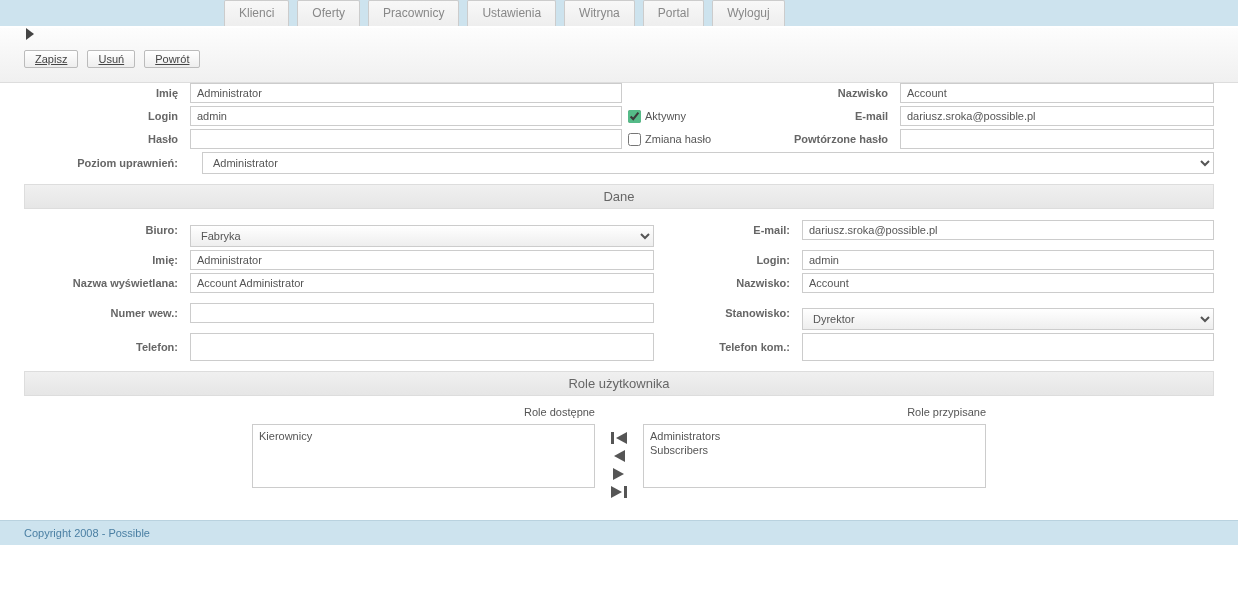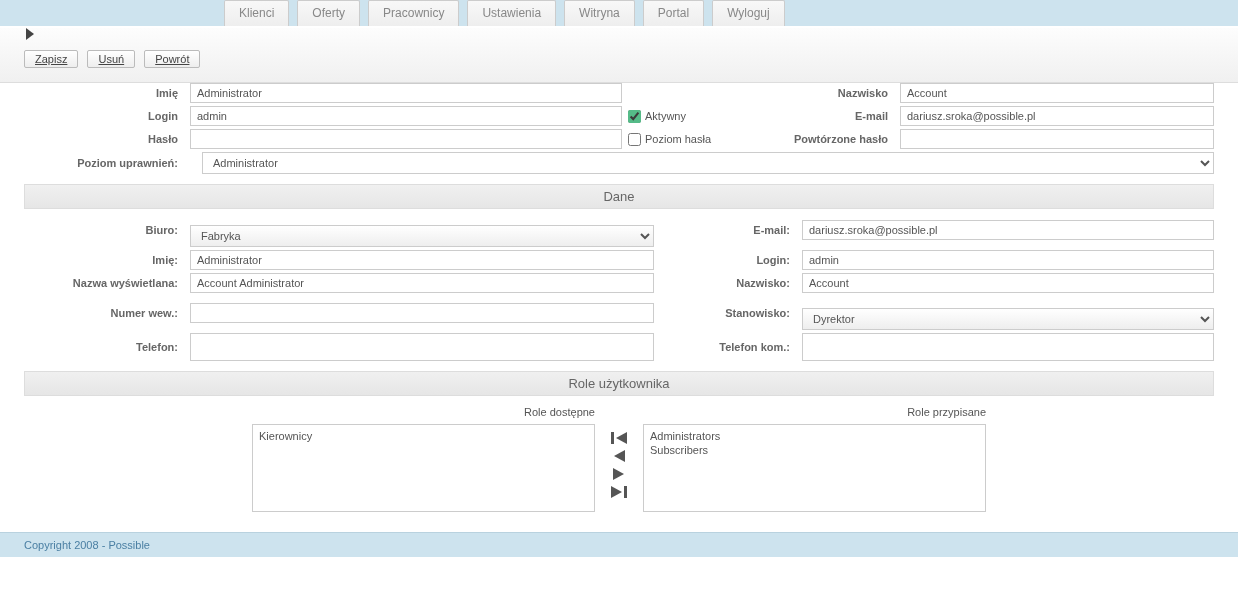--- a/index.html
+++ b/index.html
@@ -24,21 +24,21 @@
 .perm-row { display:grid; grid-template-columns: 160px 1fr; column-gap:18px; margin-top:3px; align-items:center; }
 .perm-row .lbl { text-align:right; color:#666; padding-right:6px; }
 .full-select { width:100%; }
 .dane-grid { display:grid; grid-template-columns: 160px 464px 136px 1fr; column-gap:6px; row-gap:3px; align-items:center; }
 .dane-grid .lbl { text-align:right; color:#666; padding-right:6px; font-weight:bold; }
 .dane-grid input[type="text"], .dane-grid select { border:1px solid #ccc; background:#fff; padding:3px 6px; font-size:11px; color:#555; width:100%; }
 .dane-grid select.combo { background:linear-gradient(#fff,#eee);margin-top:12px; }
 .tall-row input { height:28px; }
 .roles-wrap { display:grid; grid-template-columns: 1fr 40px 1fr; column-gap:4px; padding: 0 228px; }
 .roles-col-header { text-align:right; font-weight:normal; color:#555; margin:6px 0; }
-.listbox { height:88px; overflow-y:scroll; background:#fff; border:1px solid #ccc; padding:4px; }
+.listbox { height:64px; overflow-y:scroll; background:#fff; border:1px solid #ccc; padding:4px; }
 .listbox div { padding:1px 2px; cursor:pointer; }
 .move-col { display:flex; flex-direction:column; justify-content:flex-start; align-items:center; gap:2px; padding-top:2px; }
 .move-btn { width:20px; height:16px; cursor:pointer; color:#555; fill:#555; }
 .footer { background:#cde3ee; padding:6px 24px; color:#4a7fa3; font-size:11px; border-top:1px solid #b9d2df; }
 .bold { font-weight:bold; }
 </style>
 </head>
 <body>
 
 <div class="top-band">
@@ -78,21 +78,21 @@
       <input type="checkbox" checked="" style="">
       <span>Aktywny</span>
     </div>
     <div class="lbl bold">E-mail</div>
     <input type="text" value="dariusz.sroka@possible.pl" style="">
 
     <div class="lbl bold">Hasło</div>
     <input type="password" style="">
     <div class="midcell">
       <input type="checkbox" style="">
-      <span>Poziom hasła</span>
+      <span>Zmiana hasło</span>
     </div>
     <div class="lbl bold">Powtórzone hasło</div>
     <input type="password" style="">
   </div>
 
   <div class="perm-row">
     <div class="lbl bold">Poziom uprawnień:</div>
     <select class="full-select">
       <option>Administrator</option>
     </select>

